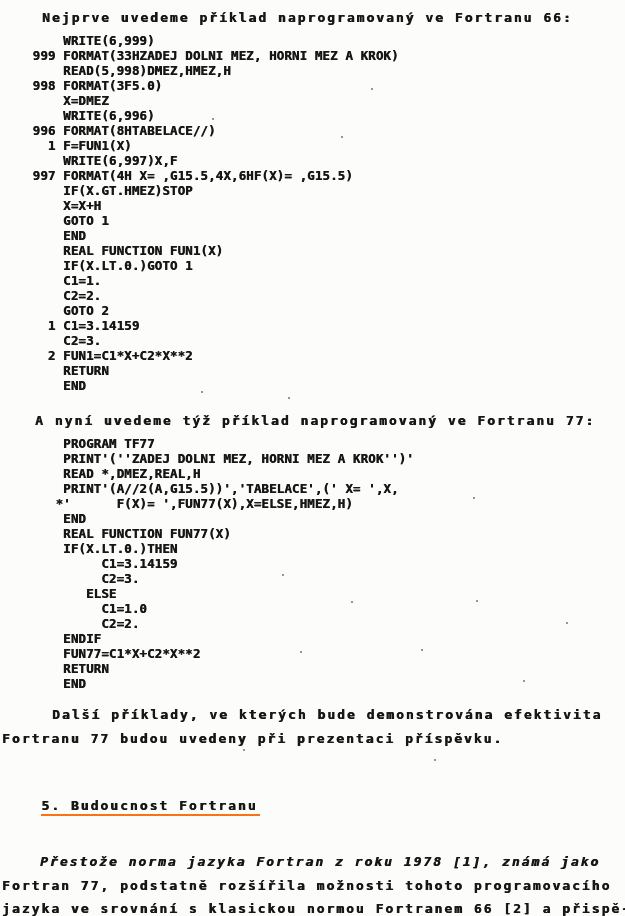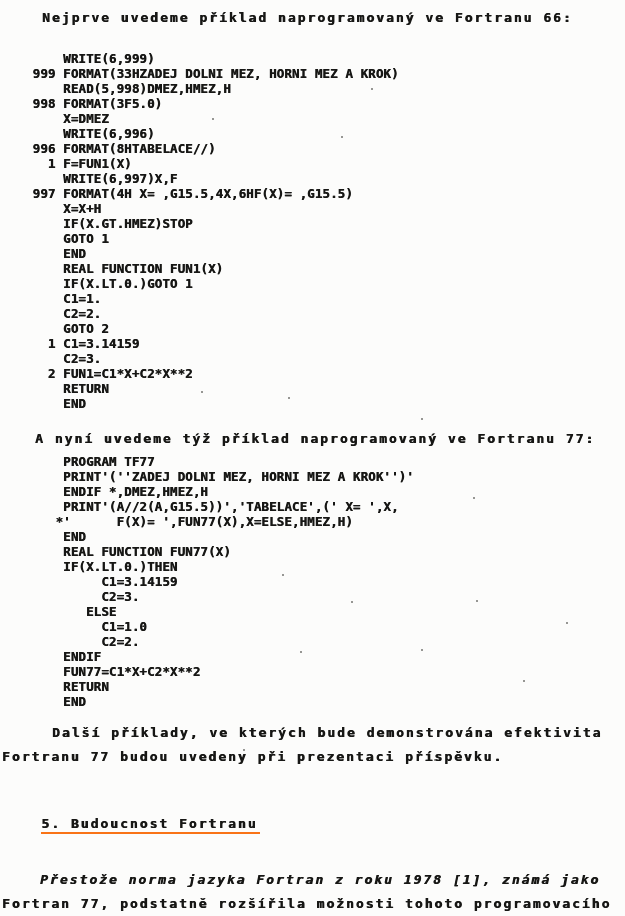--- a/index.html
+++ b/index.html
@@ -28,21 +28,21 @@
   }
   
   .code-line {
     font-size: 12.5px;
     letter-spacing: 0.1px;
     line-height: 15px;
     white-space: pre;
     text-shadow: 0.5px 0 0 currentColor;
   }
   .intro-f66 { text-indent: 40px; }
-  .code-f66 { margin-top: 22px; }
+  .code-f66 { margin-top: 4px; }
   .intro-f77 { margin-top: 16px; text-indent: 33px; }
   .code-f77 { margin-top: 4px; }
   .para-examples { margin-top: 12px; }
   .para-examples .body-line:first-child { text-indent: 50px; }
   .section-heading {
     margin-top: 21px;
     font-size: 13px;
     letter-spacing: 2px;
     line-height: 23.2px;
     white-space: pre;
@@ -76,42 +76,42 @@
       <div class="code-line">        WRITE(6,999)</div>
       <div class="code-line">    999 FORMAT(33HZADEJ DOLNI MEZ, HORNI MEZ A KROK)</div>
       <div class="code-line">        READ(5,998)DMEZ,HMEZ,H</div>
       <div class="code-line">    998 FORMAT(3F5.0)</div>
       <div class="code-line">        X=DMEZ</div>
       <div class="code-line">        WRITE(6,996)</div>
       <div class="code-line">    996 FORMAT(8HTABELACE//)</div>
       <div class="code-line">      1 F=FUN1(X)</div>
       <div class="code-line">        WRITE(6,997)X,F</div>
       <div class="code-line">    997 FORMAT(4H X= ,G15.5,4X,6HF(X)= ,G15.5)</div>
+      <div class="code-line">        IF(X.GT.HMEZ)STOP</div>
       <div class="code-line">        X=X+H</div>
-      <div class="code-line">        IF(X.GT.HMEZ)STOP</div>
       <div class="code-line">        GOTO 1</div>
       <div class="code-line">        END</div>
       <div class="code-line">        REAL FUNCTION FUN1(X)</div>
       <div class="code-line">        IF(X.LT.0.)GOTO 1</div>
       <div class="code-line">        C1=1.</div>
       <div class="code-line">        C2=2.</div>
       <div class="code-line">        GOTO 2</div>
       <div class="code-line">      1 C1=3.14159</div>
       <div class="code-line">        C2=3.</div>
       <div class="code-line">      2 FUN1=C1*X+C2*X**2</div>
       <div class="code-line">        RETURN</div>
       <div class="code-line">        END</div>
     </div>
 
   <div class="body-line intro-f77">A nyní uvedeme týž příklad naprogramovaný ve Fortranu 77:</div>
 
   <div class="code-f77">
       <div class="code-line">        PROGRAM TF77</div>
       <div class="code-line">        PRINT'(''ZADEJ DOLNI MEZ, HORNI MEZ A KROK'')'</div>
-      <div class="code-line">        ENDIF *,DMEZ,HMEZ,H</div>
+      <div class="code-line">        READ *,DMEZ,REAL,H</div>
       <div class="code-line">        PRINT'(A//2(A,G15.5))','TABELACE',(' X= ',X,</div>
       <div class="code-line">       *'      F(X)= ',FUN77(X),X=ELSE,HMEZ,H)</div>
       <div class="code-line">        END</div>
       <div class="code-line">        REAL FUNCTION FUN77(X)</div>
       <div class="code-line">        IF(X.LT.0.)THEN</div>
       <div class="code-line">             C1=3.14159</div>
       <div class="code-line">             C2=3.</div>
       <div class="code-line">           ELSE</div>
       <div class="code-line">             C1=1.0</div>
       <div class="code-line">             C2=2.</div>

